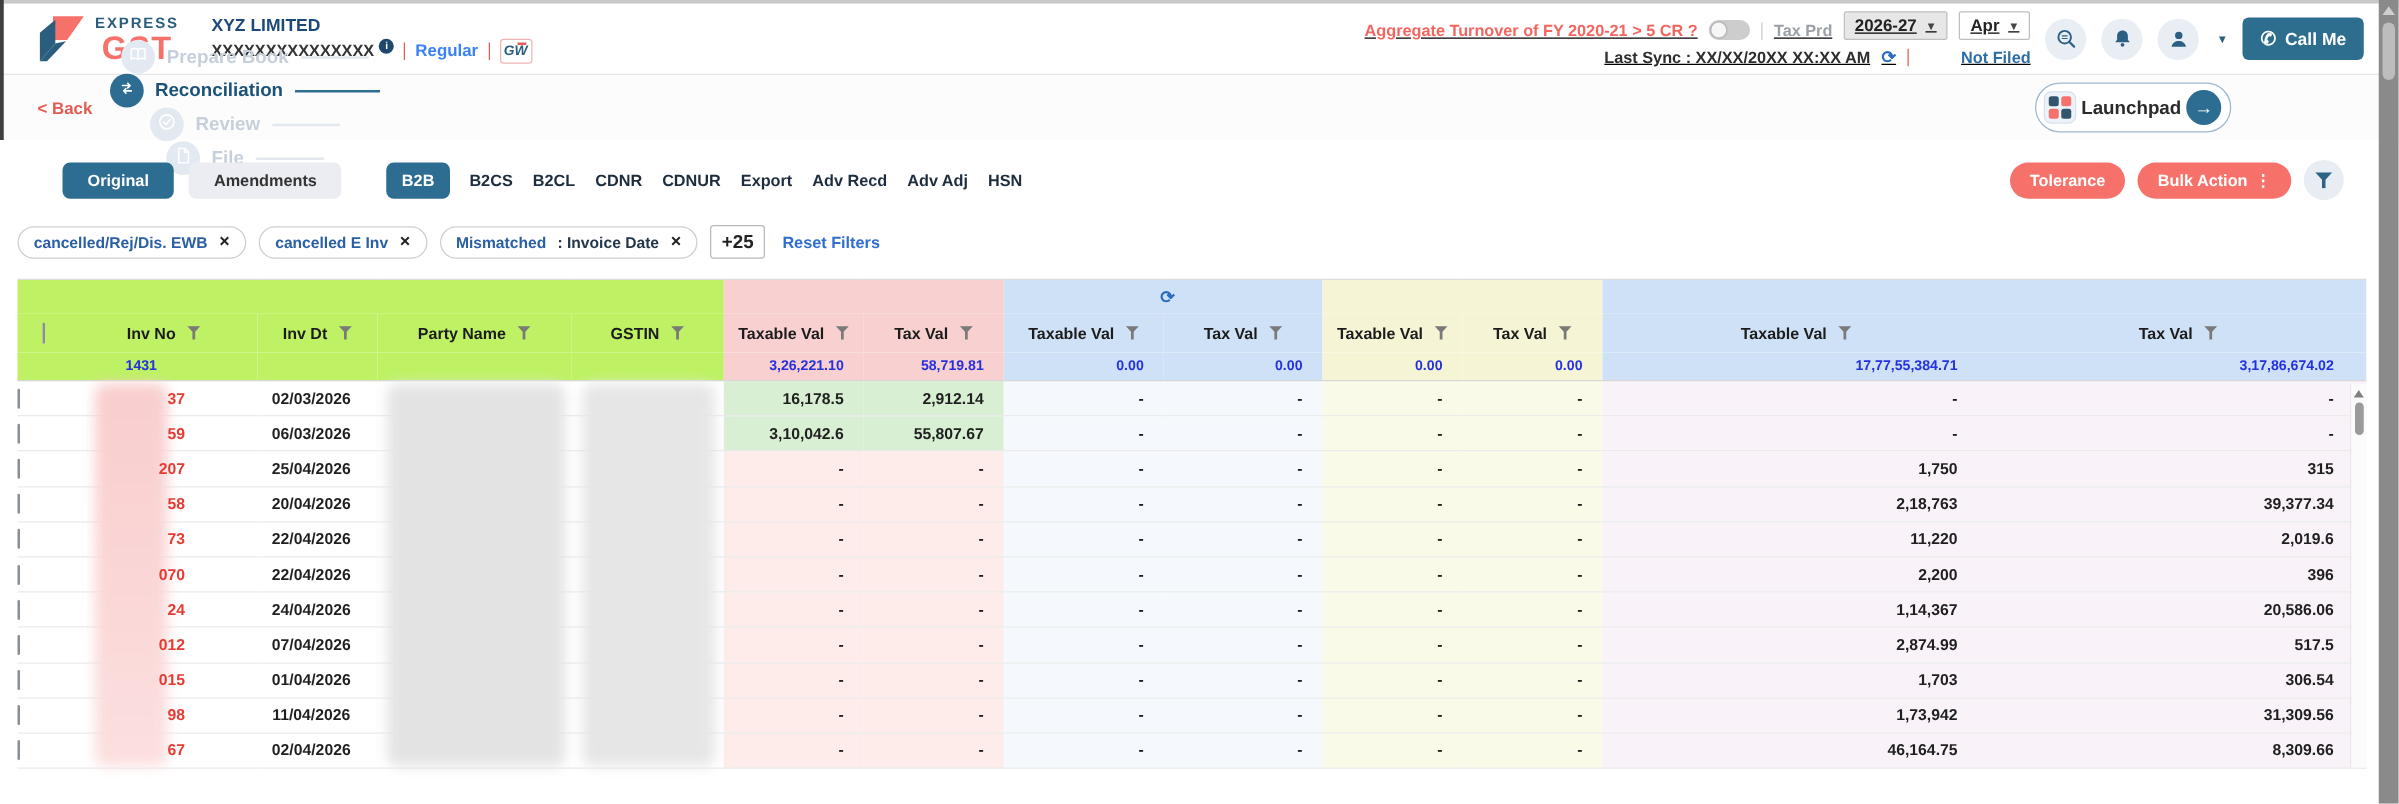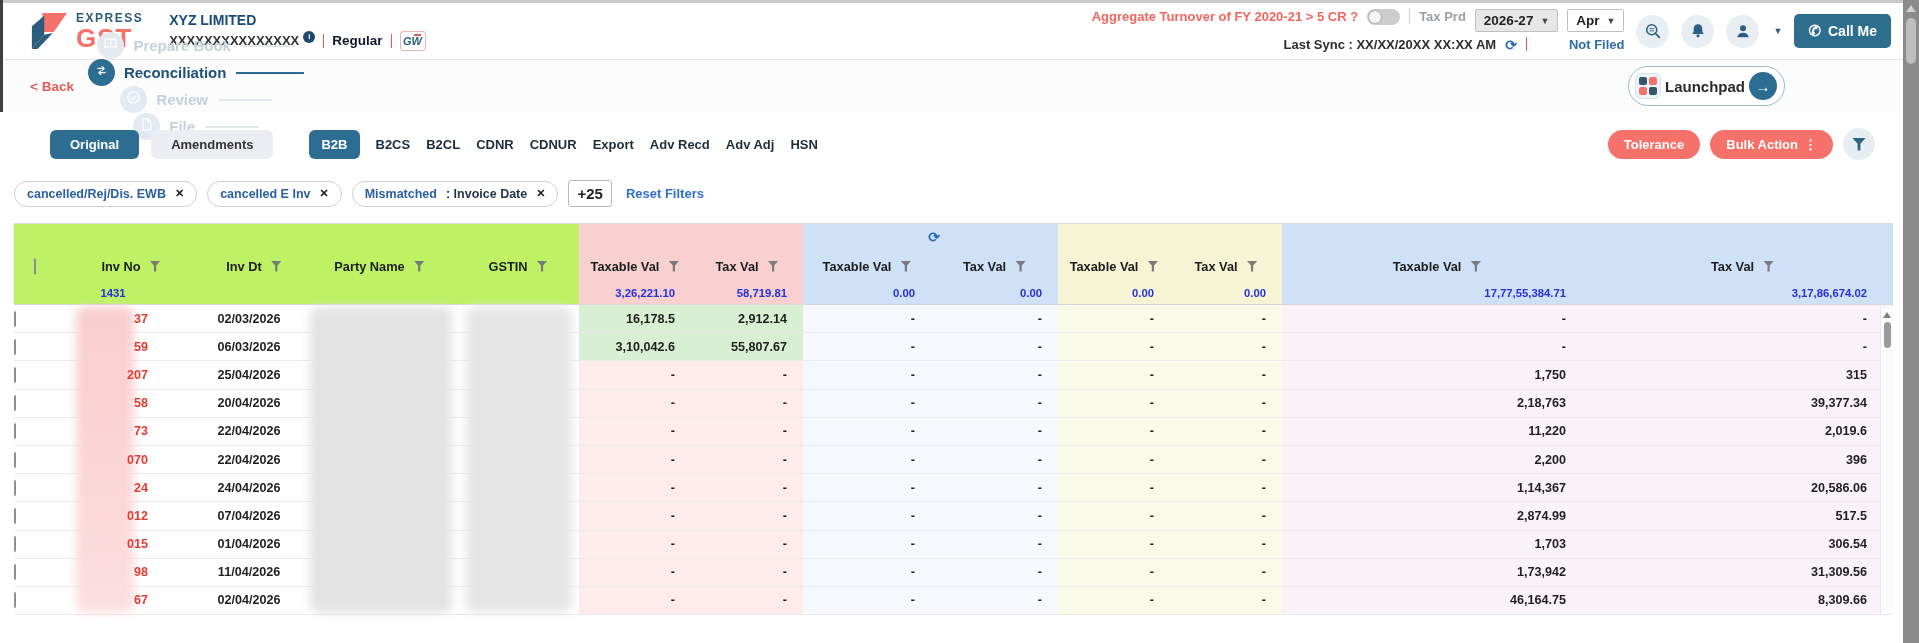--- a/index.html
+++ b/index.html
@@ -5,37 +5,37 @@
   * { box-sizing: border-box; margin: 0; padding: 0; }
   html,body { width:1919px; height:643px; overflow:hidden; font-family:"Liberation Sans", sans-serif; background:#fff; }
   .page { position:relative; width:1919px; height:643px; background:#fff; }
   .top-edge { height:3px; background:#c9c9c9; }
   .win-edge { position:absolute; left:0; top:0; width:3px; height:112px; background:#3f3f3f; z-index:9; }
 
   
   header { height:57px; display:flex; align-items:center; padding-left:30px; padding-right:28px; border-bottom:1px solid #e6e6e6; background:#fff; }
   .logo { display:flex; align-items:center; gap:8px; }
   .logo-mark { width:38px; height:38px; }
-  .logo-text { display:flex; flex-direction:column; line-height:1; }
+  .logo-text { display:flex; flex-direction:column; line-height:1;text-align:center; }
   .logo-text .l1 { font-size:12px; font-weight:700; color:#2b5d7e; letter-spacing:1.5px; }
   .logo-text .l2 { font-size:26px; font-weight:700; color:#f7716b; letter-spacing:1px; margin-top:1px; }
   .company { margin-left:26px; display:flex; flex-direction:column; gap:3px; }
   .company-name { font-size:14px; font-weight:700; color:#1b4a7a; }
   .company-sub { display:flex; align-items:center; gap:8px; font-size:13px; font-weight:700; color:#333; }
   .info-dot { width:12px; height:12px; border-radius:50%; background:#20486e; color:#fff; font-size:8px; font-weight:700;
               display:flex; align-items:center; justify-content:center; margin-left:-4px; margin-top:-8px; }
   .vline { width:1px; height:14px; background:#e05c55; }
   .vline.gray { background:#c9c9c9; }
-  .reg-type { color:#0f172a; font-weight:700; font-size:13.5px; }
+  .reg-type { color:#3b82f6; font-weight:700; font-size:13.5px; }
   .gw-box { width:26px; height:20px; border:1px solid #f0b3b3; border-radius:3px; display:flex; align-items:center; justify-content:center;
             font-size:11px; font-weight:700; font-style:italic; color:#2b5d7e; position:relative; background:#fff; }
   .gw-box::before { content:""; position:absolute; top:2px; right:4px; width:7px; height:2px; background:#e05c55; }
   .hdr-right { margin-left:auto; display:flex; align-items:center; gap:12px; }
   .hr-col { display:flex; flex-direction:column; align-items:flex-end; gap:5px; }
-  .hr-row { display:flex; align-items:flex-start; gap:9px; }
+  .hr-row { display:flex; align-items:flex-end; gap:9px;text-decoration:underline; }
   .turnover { color:#f4655f; font-size:13px; font-weight:600; }
   .toggle { width:33px; height:16px; border-radius:9px; background:#cdcdcd; position:relative; cursor:pointer; }
   .toggle .knob { position:absolute; left:2px; top:2px; width:12px; height:12px; border-radius:50%; background:#f6f6f6; box-shadow:0 0 2px rgba(0,0,0,.4); }
   .taxprd { color:#9aa0a6; font-size:13px; font-weight:600; }
   .sel { display:flex; align-items:center; gap:7px; border:1px solid #bfbfbf; padding:3px 8px; font-size:13.5px; font-weight:700; color:#222; border-radius:2px; cursor:pointer; }
   .sel.fy { background:#e7e7e7; }
   .sel .caret { font-size:9px; color:#444; }
   .lastsync { font-size:13px; font-weight:700; color:#2d2d2d; }
   .refresh { color:#2a6bbf; font-size:14px; font-weight:700; }
   .notfiled { color:#2e6da4; font-size:13px; font-weight:700;padding-left:33px; }

